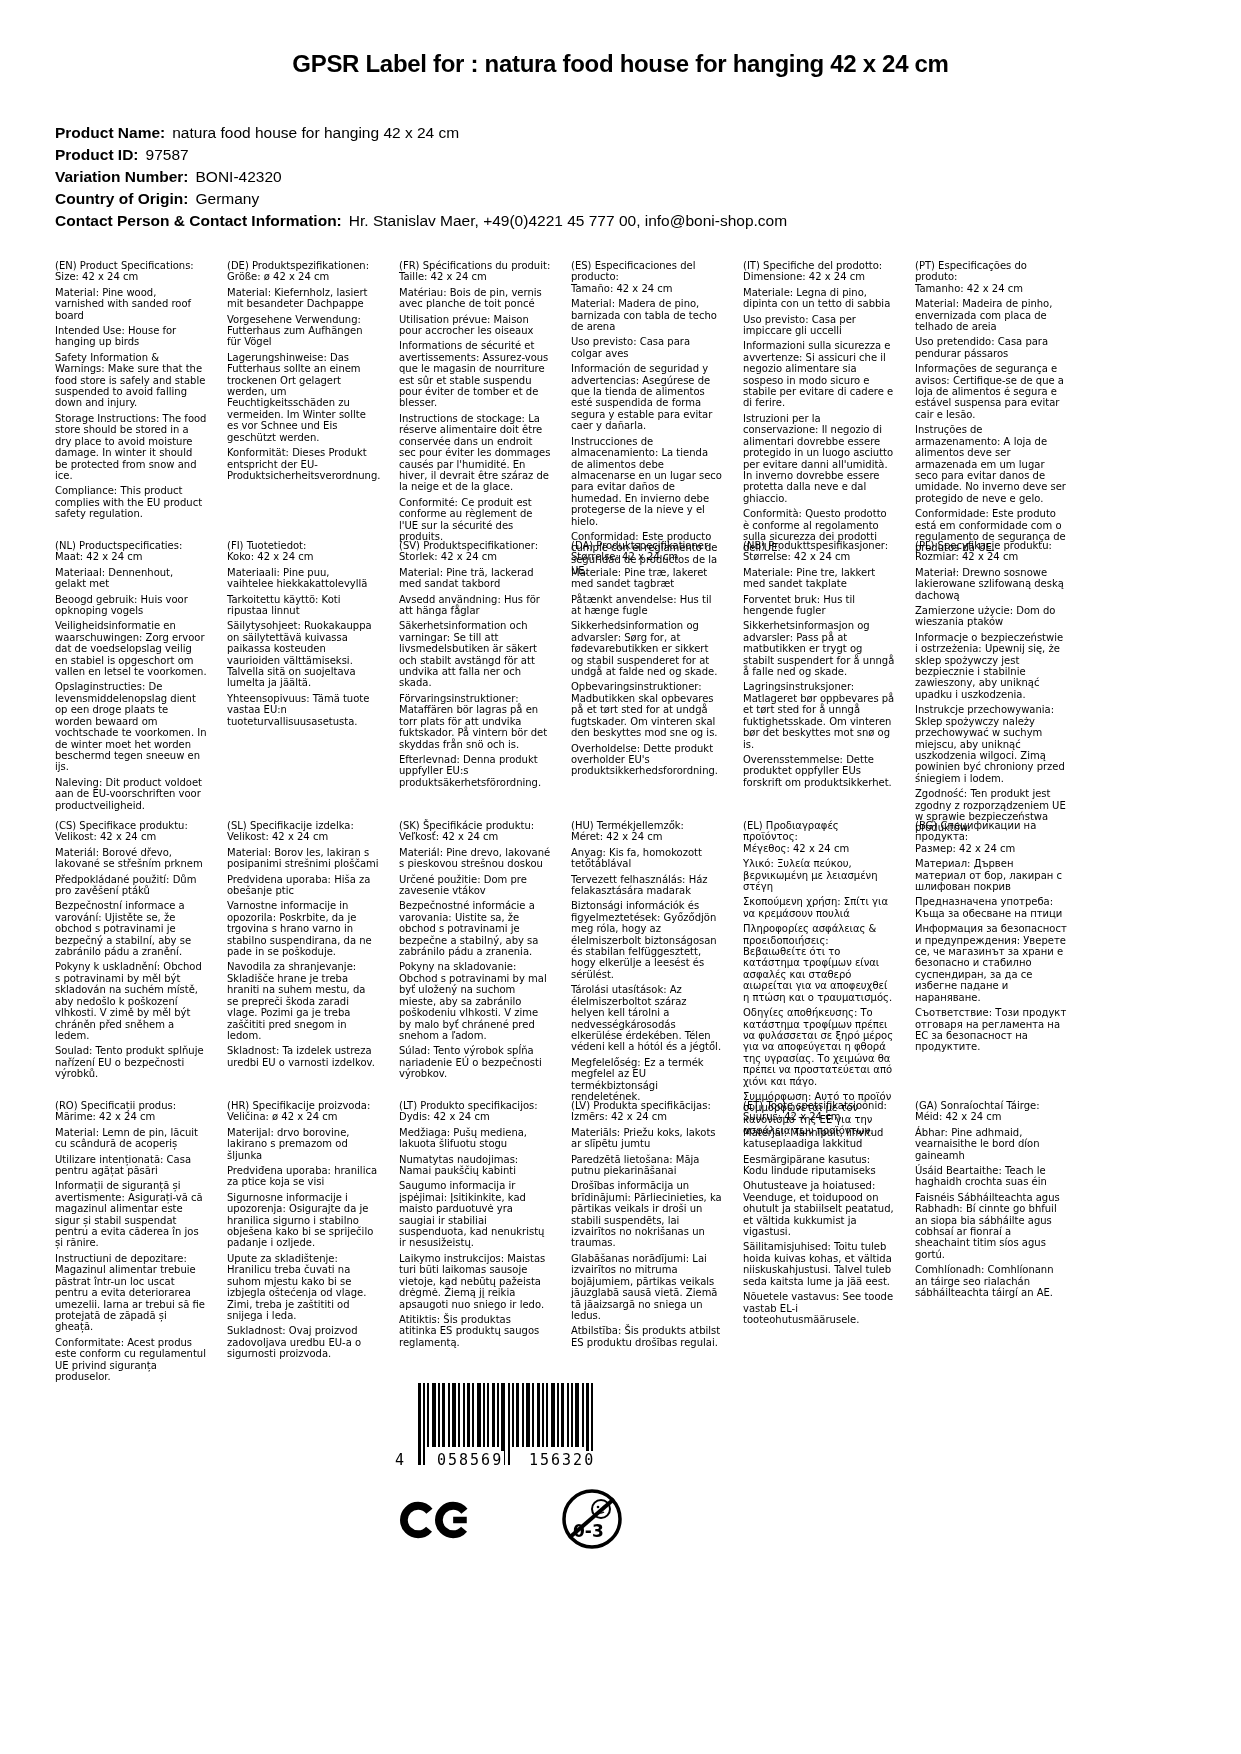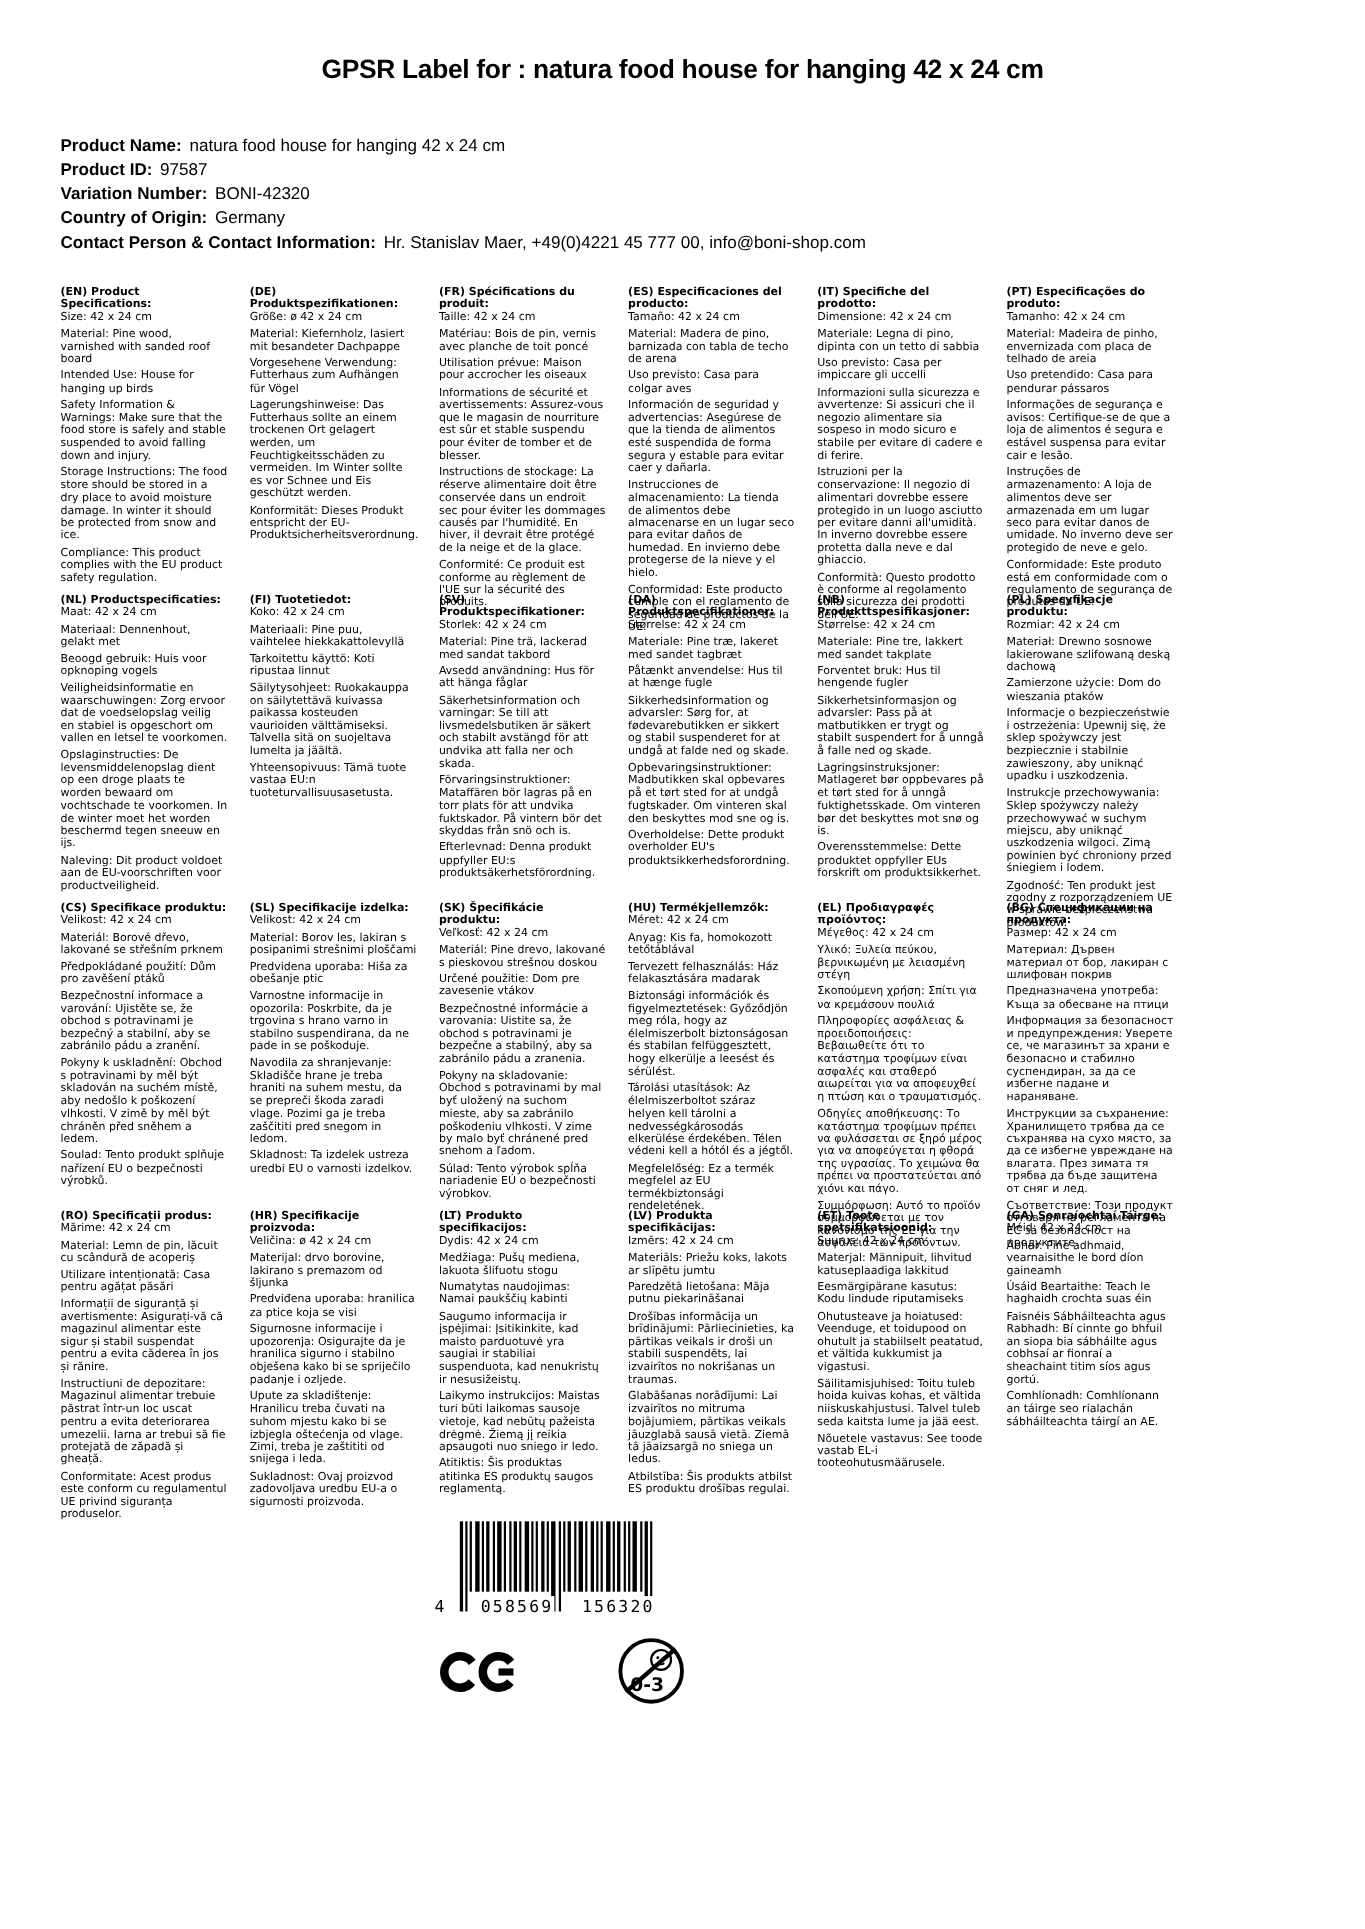--- a/index.html
+++ b/index.html
@@ -29,21 +29,21 @@
   .specs-grid {
     margin: 28px 0 0 55px;
     display: grid;
     grid-template-columns: repeat(6, 152px);
     column-gap: 20px;
     grid-auto-rows: 280px;
     font-size: 10px;
     line-height: 11.4px;
   }
   .block { overflow: visible; }
-  .block-header { font-weight: bold; margin: 0; }
+  .block-header { font-weight: normal; margin: 0; }
   .block p { margin: 0 0 4px 0; }
   
   .barcode-area { position: absolute; left: 388px; top: 1383px; width: 270px; }
   .barcode { position: relative; height: 96px; }
   .bars { position: absolute; left: 30px; top: 0; display: flex; align-items: flex-start; }
   .bar { height: 64px; background: #000; flex: 0 0 auto; }
   .bar.tall { height: 82px; }
   .bc-digit {
     position: absolute; top: 68px;
     font-family: "DejaVu Sans Mono", monospace;
@@ -87,21 +87,21 @@
       <p>Vorgesehene Verwendung: Futterhaus zum Aufhängen für Vögel</p>
       <p>Lagerungshinweise: Das Futterhaus sollte an einem trockenen Ort gelagert werden, um Feuchtigkeitsschäden zu vermeiden. Im Winter sollte es vor Schnee und Eis geschützt werden.</p>
       <p>Konformität: Dieses Produkt entspricht der EU-Produktsicherheitsverordnung.</p>
     </div>
     <div class="block">
       <div class="block-header">(FR) Spécifications du produit:</div>
       <p>Taille: 42 x 24 cm</p>
       <p>Matériau: Bois de pin, vernis avec planche de toit poncé</p>
       <p>Utilisation prévue: Maison pour accrocher les oiseaux</p>
       <p>Informations de sécurité et avertissements: Assurez-vous que le magasin de nourriture est sûr et stable suspendu pour éviter de tomber et de blesser.</p>
-      <p>Instructions de stockage: La réserve alimentaire doit être conservée dans un endroit sec pour éviter les dommages causés par l'humidité. En hiver, il devrait être protégé de la neige et de la glace.</p>
+      <p>Instructions de stockage: La réserve alimentaire doit être conservée dans un endroit sec pour éviter les dommages causés par l'humidité. En hiver, il devrait être száraz de la neige et de la glace.</p>
       <p>Conformité: Ce produit est conforme au règlement de l'UE sur la sécurité des produits.</p>
     </div>
     <div class="block">
       <div class="block-header">(ES) Especificaciones del producto:</div>
       <p>Tamaño: 42 x 24 cm</p>
       <p>Material: Madera de pino, barnizada con tabla de techo de arena</p>
       <p>Uso previsto: Casa para colgar aves</p>
       <p>Información de seguridad y advertencias: Asegúrese de que la tienda de alimentos esté suspendida de forma segura y estable para evitar caer y dañarla.</p>
       <p>Instrucciones de almacenamiento: La tienda de alimentos debe almacenarse en un lugar seco para evitar daños de humedad. En invierno debe protegerse de la nieve y el hielo.</p>
       <p>Conformidad: Este producto cumple con el reglamento de seguridad de productos de la UE.</p>
@@ -221,21 +221,20 @@
       <p>Πληροφορίες ασφάλειας &amp; προειδοποιήσεις: Βεβαιωθείτε ότι το κατάστημα τροφίμων είναι ασφαλές και σταθερό αιωρείται για να αποφευχθεί η πτώση και ο τραυματισμός.</p>
       <p>Οδηγίες αποθήκευσης: Το κατάστημα τροφίμων πρέπει να φυλάσσεται σε ξηρό μέρος για να αποφεύγεται η φθορά της υγρασίας. Το χειμώνα θα πρέπει να προστατεύεται από χιόνι και πάγο.</p>
       <p>Συμμόρφωση: Αυτό το προϊόν συμμορφώνεται με τον κανονισμό της ΕΕ για την ασφάλεια των προϊόντων.</p>
     </div>
     <div class="block">
       <div class="block-header">(BG) Спецификации на продукта:</div>
       <p>Размер: 42 x 24 cm</p>
       <p>Материал: Дървен материал от бор, лакиран с шлифован покрив</p>
       <p>Предназначена употреба: Къща за обесване на птици</p>
       <p>Информация за безопасност и предупреждения: Уверете се, че магазинът за храни е безопасно и стабилно суспендиран, за да се избегне падане и нараняване.</p>
-      <p>Инструкции за съхранение: Хранилището трябва да се съхранява на сухо място, за да се избегне увреждане на влагата. През зимата тя трябва да бъде защитена от сняг и лед.</p>
       <p>Съответствие: Този продукт отговаря на регламента на ЕС за безопасност на продуктите.</p>
     </div>
     <div class="block">
       <div class="block-header">(RO) Specificații produs:</div>
       <p>Mărime: 42 x 24 cm</p>
       <p>Material: Lemn de pin, lăcuit cu scândură de acoperiș</p>
       <p>Utilizare intenționată: Casa pentru agățat păsări</p>
       <p>Informații de siguranță și avertismente: Asigurați-vă că magazinul alimentar este sigur și stabil suspendat pentru a evita căderea în jos și rănire.</p>
       <p>Instructiuni de depozitare: Magazinul alimentar trebuie păstrat într-un loc uscat pentru a evita deteriorarea umezelii. Iarna ar trebui să fie protejată de zăpadă și gheață.</p>
       <p>Conformitate: Acest produs este conform cu regulamentul UE privind siguranța produselor.</p>

